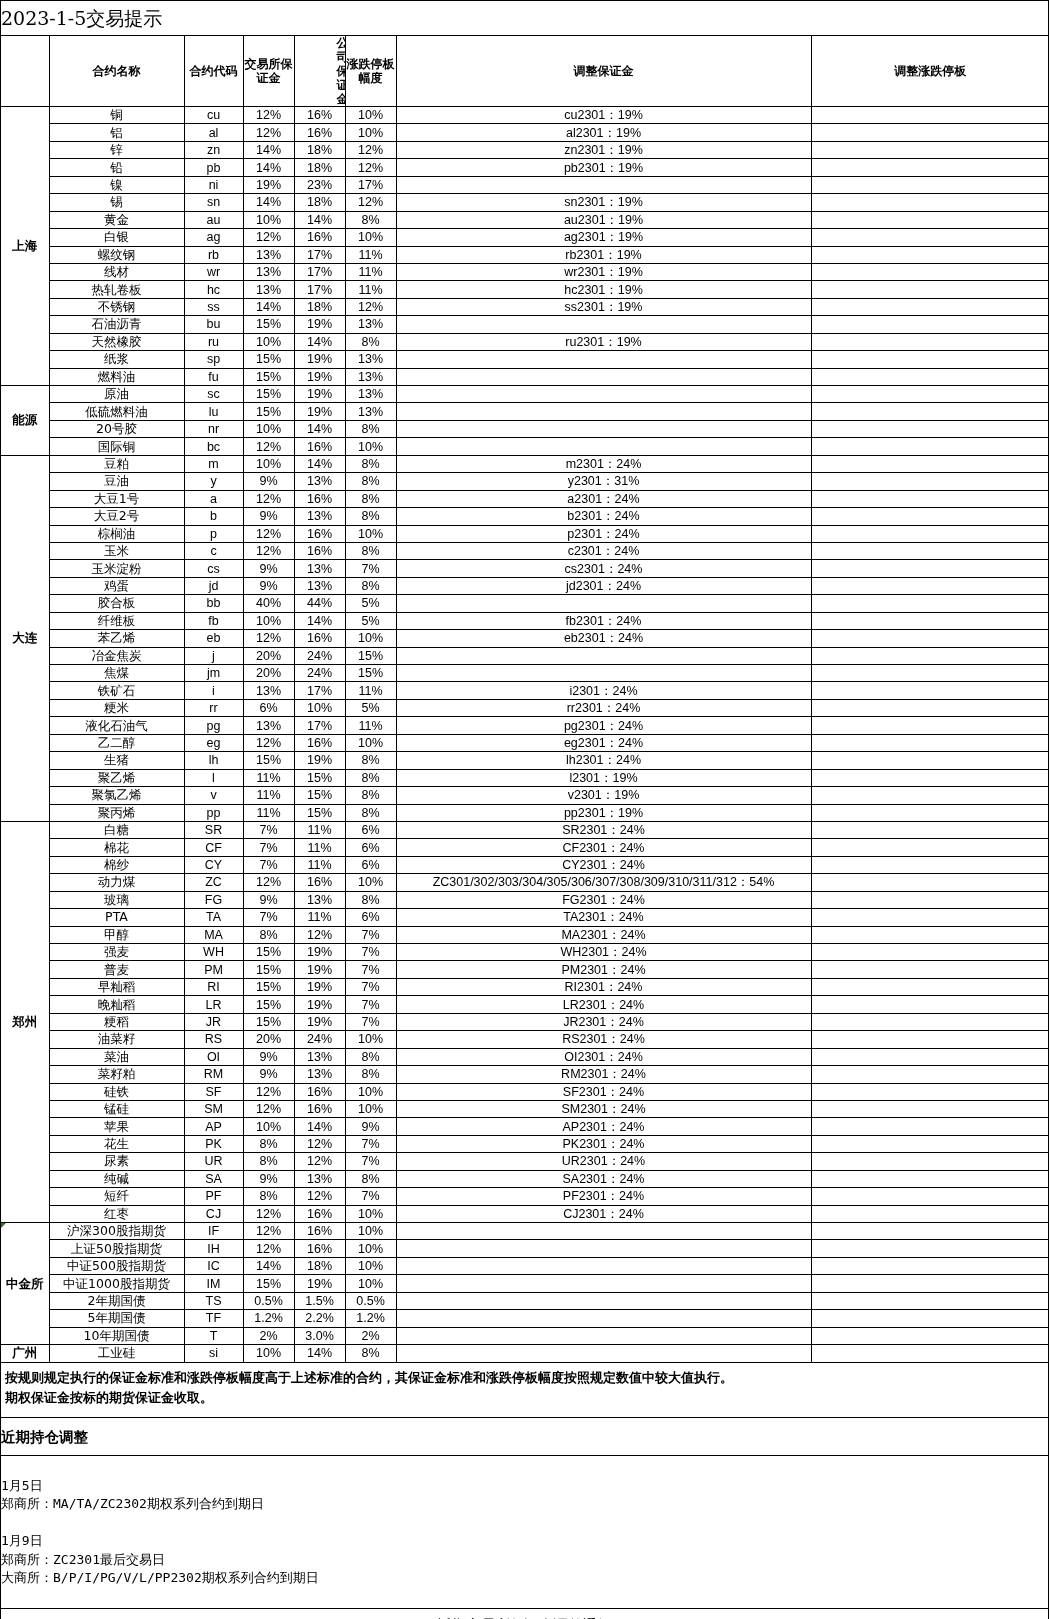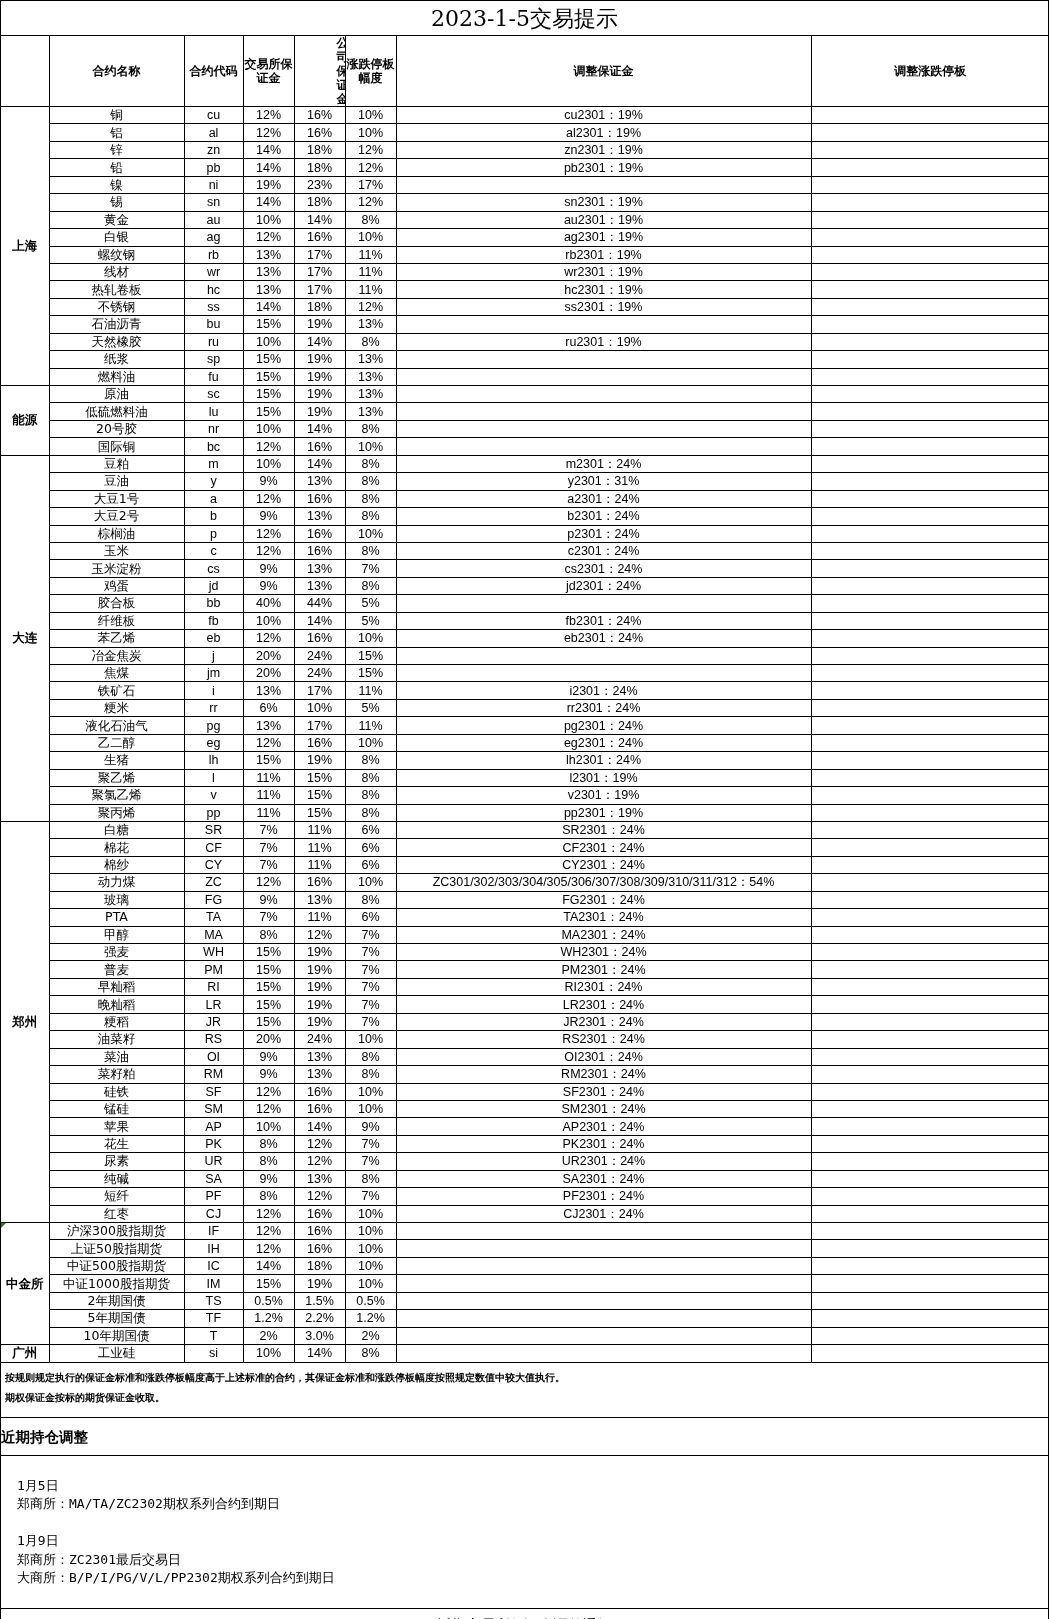--- a/index.html
+++ b/index.html
@@ -1,32 +1,32 @@
 <!DOCTYPE html>
 <html><head>
 <meta charset="utf-8">
 <style>
   * { box-sizing: border-box; margin: 0; padding: 0; }
   html, body { width: 1050px; height: 1619px; background: #ffffff; overflow: hidden; }
   body { font-family: "Liberation Sans", sans-serif; color: #000; position: relative; }
   .sheet { position: absolute; left: 0; top: 0; width: 1049px; border-right: 1px solid #000; border-left: 1px solid #000; }
-  .title-row { height: 36px; border-top: 1px solid #000; border-bottom: 1px solid #000; text-align: center; font-family: "DejaVu Serif", "Liberation Serif", serif; font-size: 22px; line-height: 35px; }
+  .title-row { height: 36px; border-top: 1px solid #000; border-bottom: 1px solid #000; font-family: "DejaVu Serif", "Liberation Serif", serif; font-size: 19px; line-height: 35px; }
   table.grid { border-collapse: collapse; table-layout: fixed; width: 1048px; }
   table.grid td, table.grid th { border: 1px solid #000; text-align: center; vertical-align: middle; overflow: hidden; white-space: nowrap; }
   table.grid tr:first-child th { border-top: none; }
   table.grid td:first-child, table.grid th:first-child { border-left: none; }
   table.grid td:last-child, table.grid th:last-child { border-right: none; }
   table.grid th { font-weight: bold; font-size: 12px; line-height: 14px; height: 32px; font-family: "DejaVu Sans", sans-serif; }
   table.grid td { font-size: 12.5px; height: 17.45px; line-height: 16px; padding: 0; }
   td.exch { font-weight: bold; font-size: 13px; font-family: "DejaVu Sans", sans-serif; position: relative; }
   td.exch.flag::before { content: ""; position: absolute; left: 0; top: 0; border-top: 5px solid #1e7b1e; border-right: 5px solid transparent; }
   td.name { font-family: "DejaVu Sans", sans-serif; font-size: 12px; }
-  .note-block { border-top: none; border-bottom: 1px solid #000; padding: 5px 4px 0 4px; height: 55px; font-weight: bold; font-size: 10px; line-height: 20px; font-family: "DejaVu Sans", sans-serif; }
+  .note-block { border-top: none; border-bottom: 1px solid #000; padding: 5px 4px 0 4px; height: 55px; font-weight: bold; font-size: 13px; line-height: 20px; font-family: "DejaVu Sans", sans-serif; }
   .section-head { height: 38px; border-bottom: 1px solid #000; text-align: left; font-weight: bold; font-size: 14.5px; line-height: 38px; font-family: "DejaVu Sans", sans-serif; }
-  .events { height: 153px; border-bottom: 1px solid #000; padding: 21px 4px 0 16px; font-family: "DejaVu Sans Mono", "Liberation Mono", monospace; font-size: 13px; line-height: 18.5px; }
+  .events { height: 153px; border-bottom: 1px solid #000; padding: 21px 4px 0 0; font-family: "DejaVu Sans Mono", "Liberation Mono", monospace; font-size: 13px; line-height: 18.5px; }
   .event-group { margin-bottom: 18.5px; }
   .section-foot { height: 33px; border-bottom: 1px solid #000; text-align: center; font-weight: normal; font-size: 14.5px; line-height: 33px; font-family: "DejaVu Sans", sans-serif; }
 </style>
 </head>
 <body>
 
 <div class="sheet">
   <div class="title-row">2023-1-5交易提示</div>
 
   <table class="grid">

